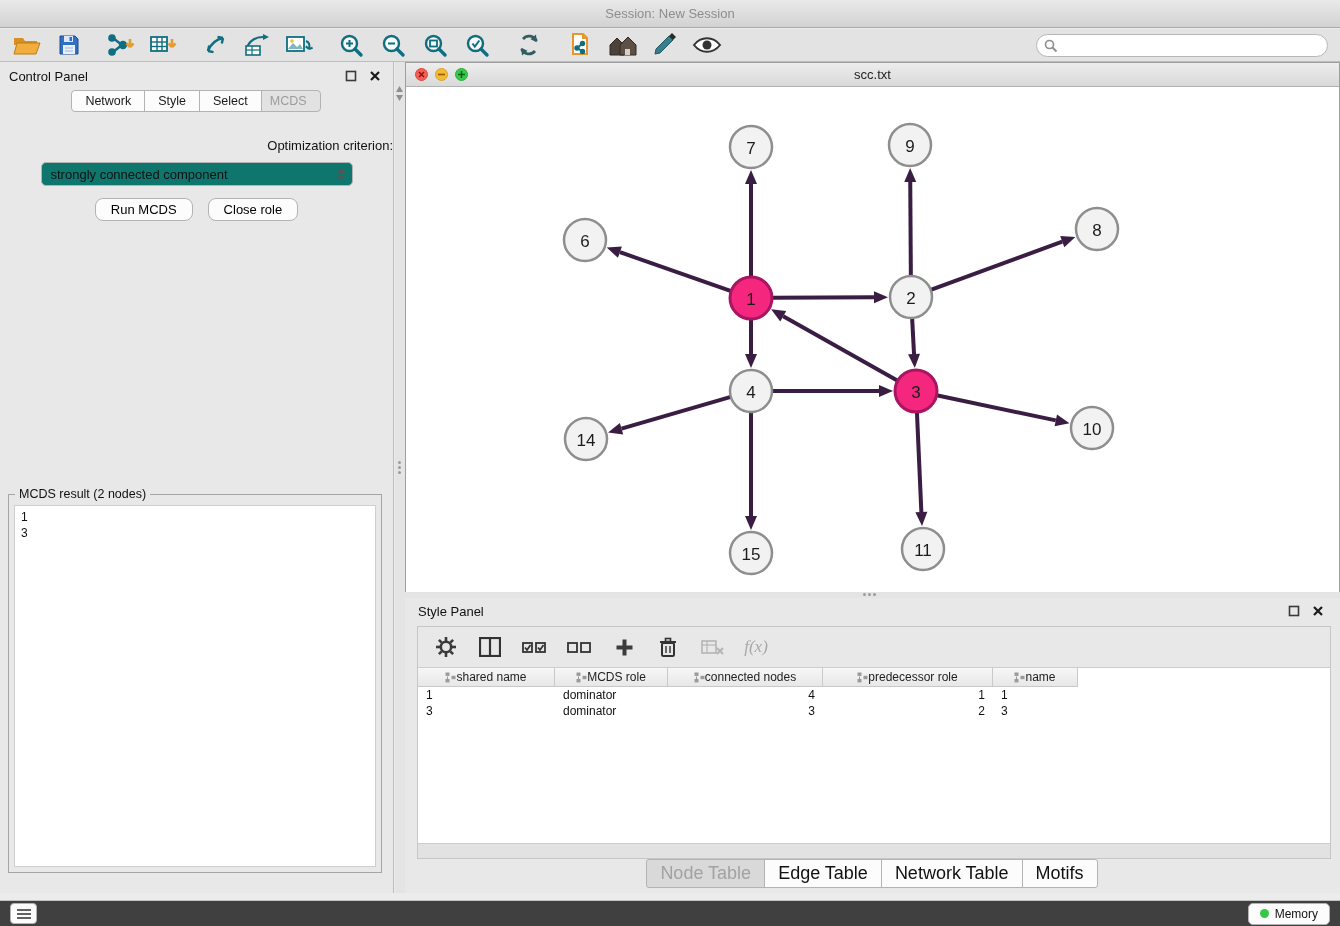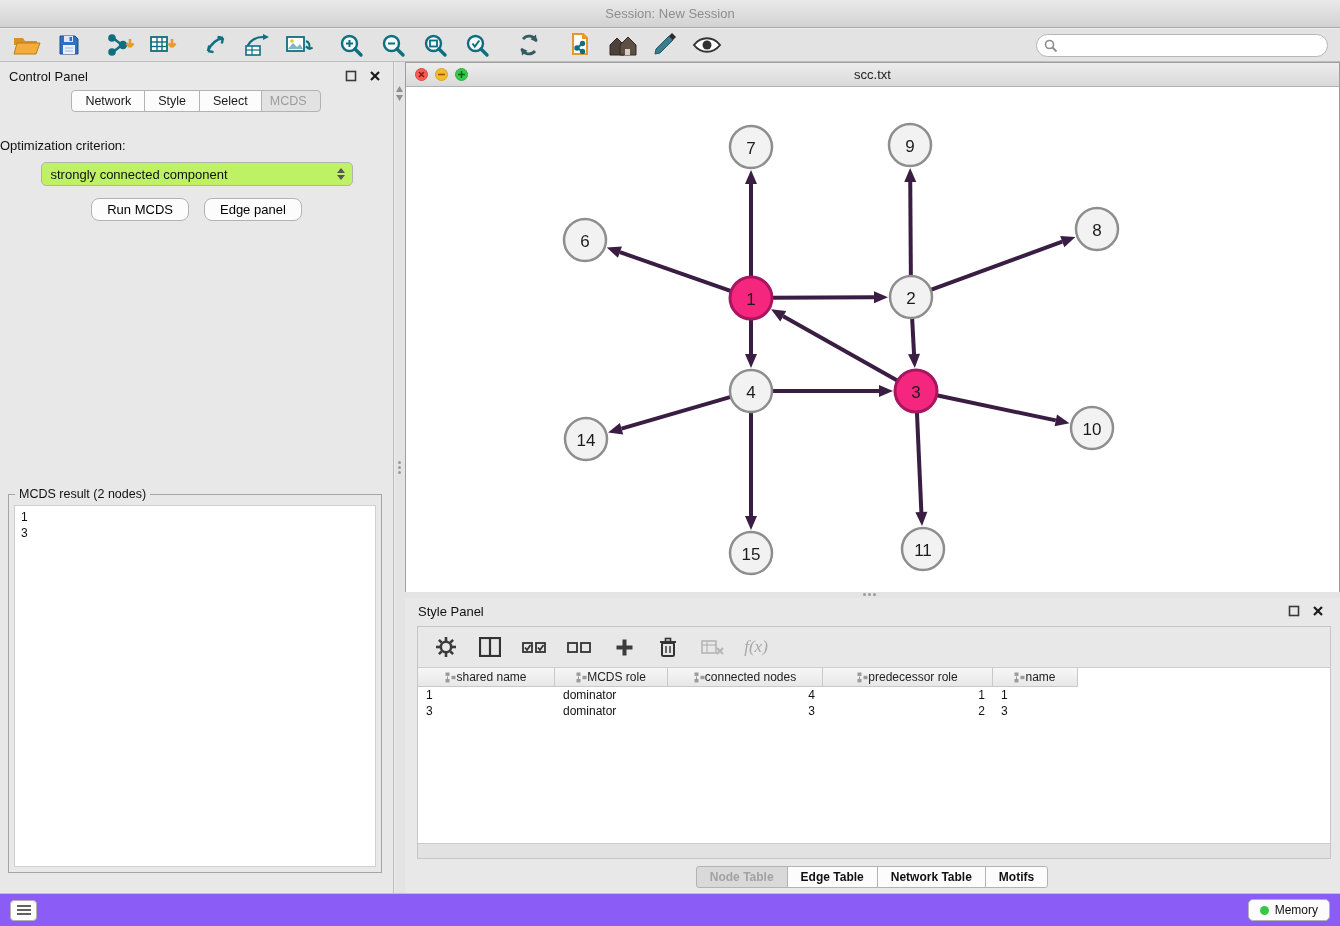--- a/index.html
+++ b/index.html
@@ -35,22 +35,22 @@
   .panel-header { height:28px; display:flex; align-items:center; padding:0 9px; }
   .panel-header .spacer { flex:1; }
   .win-btn { width:18px; height:18px; display:flex; align-items:center;
     justify-content:center; margin-left:6px; cursor:pointer; }
   .cp-tabs { display:flex; justify-content:center; }
   .seg { border:1px solid #b3b3b3; background:#fcfcfc; padding:3px 13px;
     font-size:12.5px; margin-left:-1px; cursor:pointer; color:#1a1a1a; }
   .seg:first-child { border-radius:4px 0 0 4px; }
   .seg:last-child { border-radius:0 4px 4px 0;padding-left:8px; }
   .seg.active { background:#e2e2e2; color:#9c9c9c; }
-  .opt-label { text-align:left; margin-top:26px; font-size:13px; }
-  .criterion-select { margin:9px auto 0; width:312px; height:24px; background:#bef264;
+  .opt-label { text-align:right; margin-top:26px; font-size:13px; }
+  .criterion-select { margin:9px auto 0; width:312px; height:24px; background:#0f766e;
     border:1px solid #b3b3b3; border-radius:5px; display:flex; align-items:center;
     padding:0 24px 0 9px; position:relative; font-size:13px; cursor:pointer; }
   .dd-arrows { position:absolute; right:7px; top:50%; transform:translateY(-50%);
     display:flex; flex-direction:column; gap:2px; }
   .tri-up { width:0; height:0; border-left:4px solid transparent; border-right:4px solid transparent; border-bottom:5px solid #555; }
   .tri-down { width:0; height:0; border-left:4px solid transparent; border-right:4px solid transparent; border-top:5px solid #555; }
   .btn-row { display:flex; justify-content:center; gap:15px; margin-top:12px; }
   .push-btn { background:#fcfcfc; border:1px solid #b3b3b3; border-radius:8px;
     height:23px; padding:0 15px; font-size:13px; cursor:pointer;
     font-family:"Liberation Sans",sans-serif; }
@@ -102,28 +102,28 @@
   .tbl-wrap { flex:1; background:#fff; border-top:1px solid #cdcdcd; overflow:hidden; }
   .tbl-header { display:flex; height:19px; }
   .th { display:flex; align-items:center; justify-content:center; 
     font-size:12px; color:#222; border-right:1px solid #c9c9c9; border-bottom:1px solid #c9c9c9;
     background:linear-gradient(#f7f7f7,#e7e7e7); cursor:pointer; overflow:hidden; white-space:nowrap; }
   .tbl-row { display:flex; height:16px; font-size:12px; align-items:center; cursor:default; }
   .td { padding:0 8px; overflow:hidden; white-space:nowrap; }
   .tbl-hscroll { height:15px; background:#e2e2e2; border-top:1px solid #cccccc; }
   .tp-tabs { position:absolute; bottom:5px; left:0; right:0; display:flex; justify-content:center; }
   .tp-tab { border:1px solid #b3b3b3; background:#fcfcfc; padding:3px 13px;
-    font-size:12px; font-weight:bold; margin-left:-1px; cursor:pointer; color:#111; }
+    font-size:18px; font-weight:normal; margin-left:-1px; cursor:pointer; color:#111; }
   .tp-tab:first-child { border-radius:3px 0 0 3px; }
   .tp-tab:last-child { border-radius:0 3px 3px 0; }
   .tp-tab.active { background:#d9d9d9; color:#a2a2a2; }
 
   
-  .statusbar { position:absolute; left:0; right:0; bottom:0; height:33px;
-    background:#8b5cf6; border-top:1px solid #c2c2c2; display:flex; align-items:center;
+  .statusbar { position:absolute; left:0; right:0; bottom:0; height:26px;
+    background:#404040; border-top:1px solid #c2c2c2; display:flex; align-items:center;
     padding:0 10px; }
   .list-btn { width:27px; height:21px; border:1px solid #b3b3b3; border-radius:4px;
     background:#fcfcfc; display:flex; align-items:center; justify-content:center; cursor:pointer; }
   .memory-btn { margin-left:auto; display:flex; align-items:center; gap:6px;
     background:#fcfcfc; border:1px solid #b3b3b3; border-radius:5px; height:22px;
     padding:0 11px; font-size:12px; cursor:pointer; }
   .memory-dot { width:9px; height:9px; border-radius:50%; background:#35c845; }
 </style>
 </head>
 <body>
@@ -316,21 +316,21 @@
   <div class="criterion-select">
     <span>strongly connected component</span>
     <span class="dd-arrows">
       <i class="tri-up"></i>
         <i class="tri-down"></i>
     </span>
   </div>
 
   <div class="btn-row">
     <button class="push-btn">Run MCDS</button>
-    <button class="push-btn">Edge panel</button>
+    <button class="push-btn">Close role</button>
   </div>
 
   <div class="result-box">
     <span class="result-legend">MCDS result (2 nodes)</span>
     <div class="result-area">1
 3</div>
   </div>
 </div>
 
 <div class="v-splitter">

